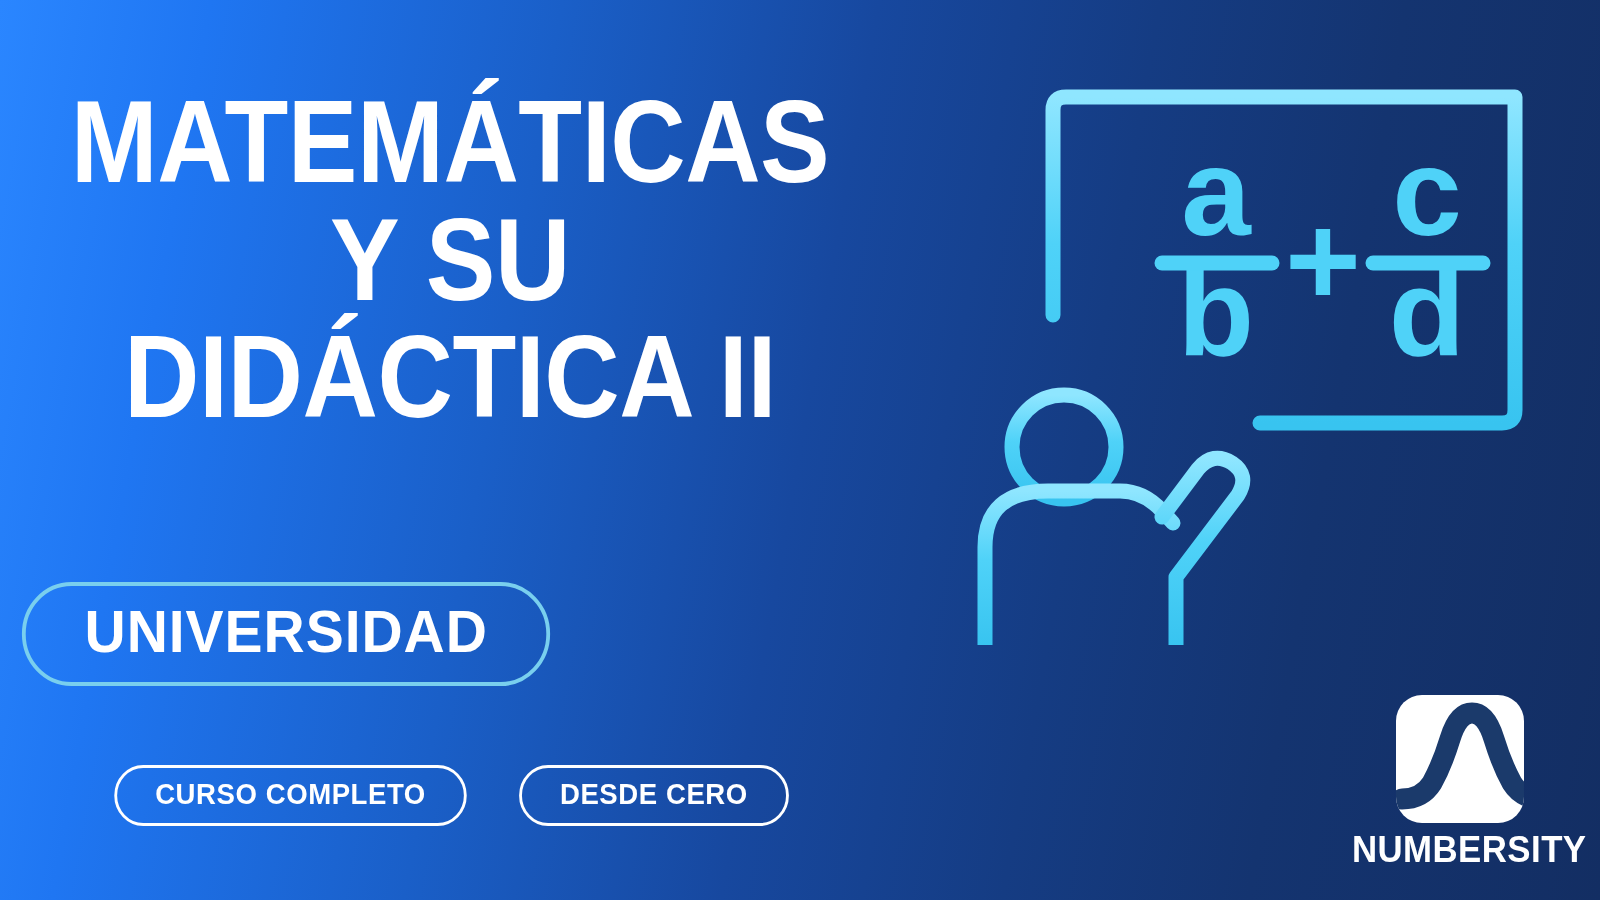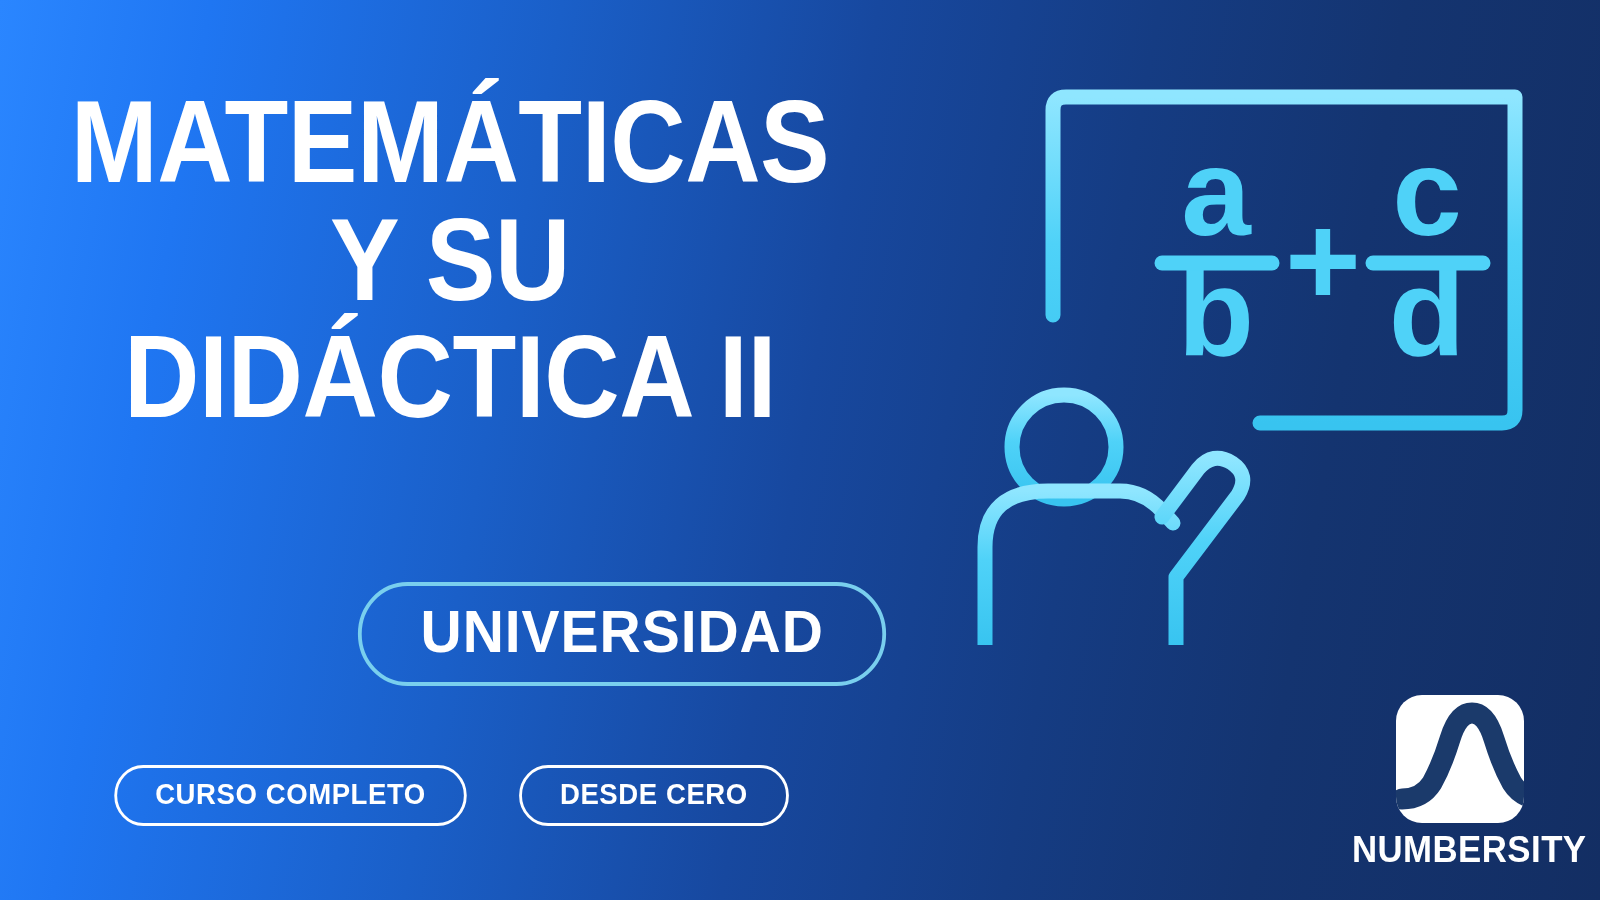--- a/index.html
+++ b/index.html
@@ -51,25 +51,25 @@
     white-space: nowrap;
     transform: scaleX(0.9);
     transform-origin: center center;
   }
   .title-line.l1 { font-size: 116px; margin-bottom: 4px; }
   .title-line.l2 { font-size: 116px; margin-bottom: 4px; }
   .title-line.l3 { font-size: 116px; }
 
   .badge-row {
     position: absolute;
-    left: 0;
+    left: 8px;
     top: 582px;
     width: 900px;
     display: flex;
-    justify-content: flex-end;
+    justify-content: flex-start;
   }
   .badge {
     border: 4px solid #79cfee;
     border-radius: 60px;
     padding: 16px 62px 20px 62px;
     color: #ffffff;
     font-size: 60px;
     font-weight: bold;
     letter-spacing: 1px;
     line-height: 1;

